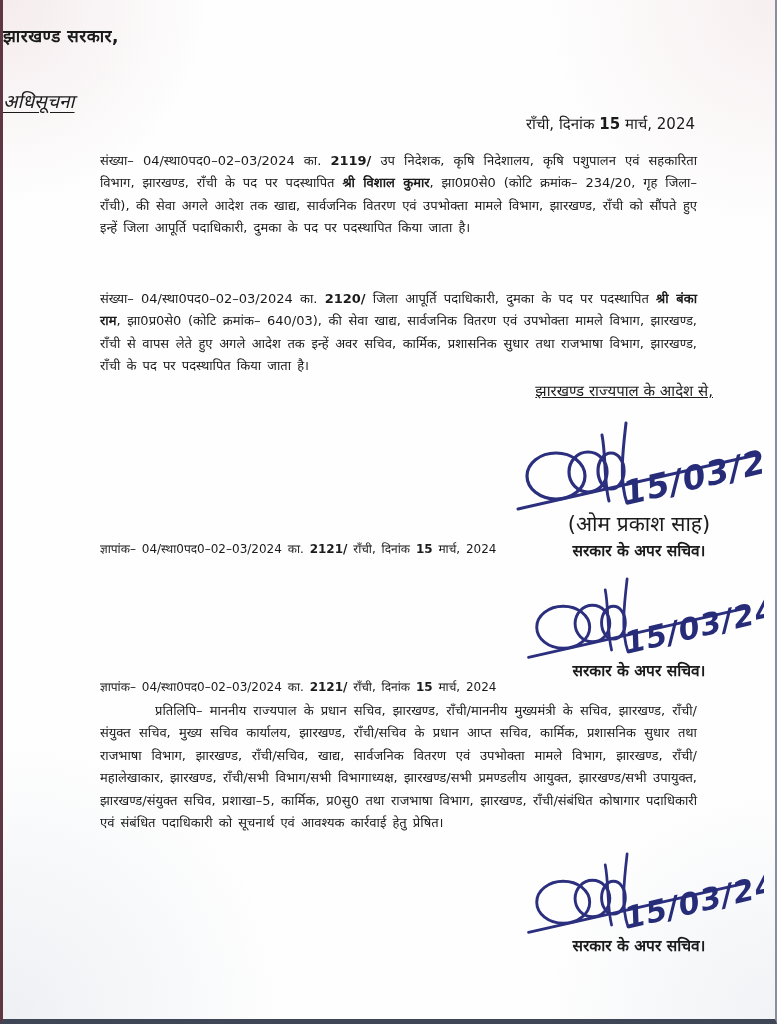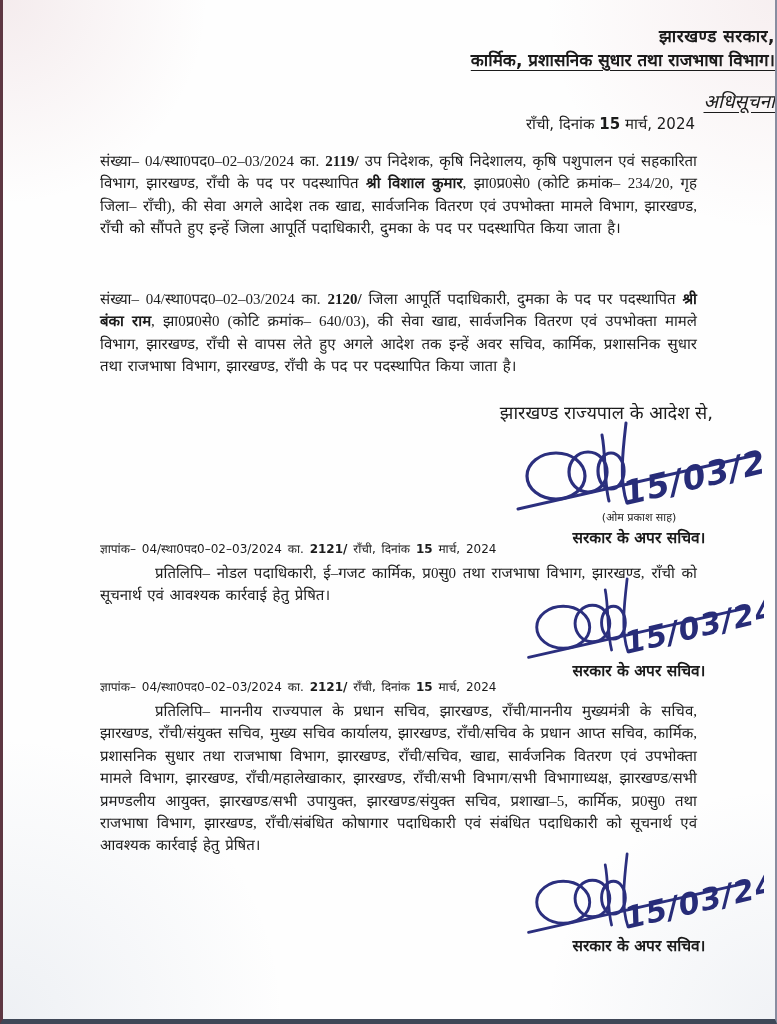--- a/index.html
+++ b/index.html
@@ -16,67 +16,63 @@
       radial-gradient(circle at 100% 0%, rgba(196,132,142,0.12), rgba(196,132,142,0) 18%),
       radial-gradient(circle at 0% 100%, rgba(120,140,172,0.12), rgba(120,140,172,0) 22%),
       radial-gradient(circle at 100% 100%, rgba(120,140,172,0.10), rgba(120,140,172,0) 18%),
       #fefefe;
     border-left: 3px solid #5e3742;
     border-right: 2px solid #888da0;
     border-bottom: 5px solid #3f4757;
     overflow: hidden;
   }
   .abs { position: absolute; }
-  .center { left: 0; right: 0; text-align: right; }
+  .center { left: 0; right: 0; text-align: left; }
   .h-govt  { top: 24px; font-size: 17px; font-weight: 700; letter-spacing: .5px; }
   .h-dept  { top: 48px; font-size: 17px; font-weight: 700; }
   .h-dept span, .h-title span { text-decoration: underline; text-underline-offset: 4px; }
   .h-title { top: 88px; font-size: 19px; font-weight: 400; font-style: italic; }
   .dateline { top: 113px; right: 80px; font-size: 15px; }
   .body-par {
     left: 97px; width: 597px;
-    font-size: 15px; line-height: 22.4px;
+    font-size: 13px; line-height: 22.4px;
     text-align: justify;
     word-spacing: 2px;
     margin: 0;
-    font-family: Liberation Serif, serif;
   }
   .p1 { top: 150px; }
   .p2 { top: 288px; }
   .indent { text-indent: 55px; }
-  .authority { top: 400px; right: 62px; font-size: 18px; }
+  .authority { top: 380px; right: 62px; font-size: 15px; text-decoration: underline; }
   .memo-line { left: 97px; font-size: 12px; word-spacing: 2px; margin: 0; }
   .m1 { top: 540px; }
   .c1 { top: 562px; }
   .m2 { top: 678px; }
   .c2 { top: 700px; }
   .sig { left: 505px; width: 262px; text-align: center; z-index: 5; }
   .sig1 { top: 421px; }
   .sig2 { top: 577px; }
   .sig3 { top: 852px; }
   .sig svg { display: block; margin: 0 auto -4px auto; }
-  .sig-name { font-size: 11px; margin-top: -2px; }
+  .sig-name { font-size: 21px; margin-top: -2px; }
   .sig-desig { font-size: 15.5px; font-weight: 700; margin-top: 2px; }
   .ink { stroke: #2b2f7e; fill: none; stroke-linecap: round; }
   .ink-date {
     fill: #272c78; font-size: 33px; font-weight: 700;
     font-family: "DejaVu Sans", sans-serif;
     font-style: italic; letter-spacing: 1px;
   }
 </style>
 </head>
 <body>
 
 <div class="page">
 
   <div class="abs center h-govt">झारखण्ड सरकार,</div>
 
-  <div class="abs center h-dept">
-    <span>कार्मिक, प्रशासनिक सुधार तथा राजभाषा विभाग।</span>
-  </div>
 
   <div class="abs center h-title">
     <span>अधिसूचना</span>
   </div>
 
   <div class="abs dateline"><span>राँची, दिनांक </span><span style="font-weight: 700;">15</span><span> मार्च, 2024</span></div>
 
   <p class="abs body-par p1"><span>संख्या– 04/स्था0पद0–02–03/2024 का. </span><span style="font-weight: 700;">2119/</span><span> उप निदेशक, कृषि निदेशालय, कृषि पशुपालन एवं सहकारिता विभाग, झारखण्ड, राँची के पद पर पदस्थापित </span><span style="font-weight: 700;">श्री विशाल कुमार</span><span>, झा0प्र0से0 (कोटि क्रमांक– 234/20, गृह जिला– राँची), की सेवा अगले आदेश तक खाद्य, सार्वजनिक वितरण एवं उपभोक्ता मामले विभाग, झारखण्ड, राँची को सौंपते हुए इन्हें जिला आपूर्ति पदाधिकारी, दुमका के पद पर पदस्थापित किया जाता है।</span></p>
 
   <p class="abs body-par p2"><span>संख्या– 04/स्था0पद0–02–03/2024 का. </span><span style="font-weight: 700;">2120/</span><span> जिला आपूर्ति पदाधिकारी, दुमका के पद पर पदस्थापित </span><span style="font-weight: 700;">श्री बंका राम</span><span>, झा0प्र0से0 (कोटि क्रमांक– 640/03), की सेवा खाद्य, सार्वजनिक वितरण एवं उपभोक्ता मामले विभाग, झारखण्ड, राँची से वापस लेते हुए अगले आदेश तक इन्हें अवर सचिव, कार्मिक, प्रशासनिक सुधार तथा राजभाषा विभाग, झारखण्ड, राँची के पद पर पदस्थापित किया जाता है।</span></p>
@@ -92,21 +88,20 @@
       <path class="ink" d="M112 2 C109 28 105 60 113 82" stroke-width="3"></path>
       <path class="ink" d="M4 88 L242 34" stroke-width="3"></path>
       <text class="ink-date" transform="translate(112 84) rotate(-13)">15/03/24</text>
     </svg>
     <div class="sig-name">(ओम प्रकाश साह)</div>
     <div class="sig-desig">सरकार के अपर सचिव।</div>
   </div>
 
   <p class="abs memo-line m1"><span>ज्ञापांक– 04/स्था0पद0–02–03/2024 का. </span><span style="font-weight: 700;">2121/</span><span> राँची, दिनांक </span><span style="font-weight: 700;">15</span><span> मार्च, 2024</span></p>
 
-  <p class="abs body-par indent c1"><span>प्रतिलिपि– नोडल पदाधिकारी, ई–गजट कार्मिक, प्र0सु0 तथा राजभाषा विभाग, झारखण्ड, राँची को सूचनार्थ एवं आवश्यक कार्रवाई हेतु प्रेषित।</span></p>
 
   <div class="abs sig sig2">
     <svg width="250" height="84" viewBox="0 0 250 92">
       <ellipse class="ink" cx="42" cy="55" rx="29" ry="23" stroke-width="3.2"></ellipse>
       <ellipse class="ink" cx="74" cy="51" rx="19" ry="20" stroke-width="3.2"></ellipse>
       <ellipse class="ink" cx="97" cy="50" rx="13" ry="18" stroke-width="3.2"></ellipse>
       <path class="ink" d="M88 14 C92 34 90 62 95 80" stroke-width="3"></path>
       <path class="ink" d="M112 2 C109 28 105 60 113 82" stroke-width="3"></path>
       <path class="ink" d="M4 88 L242 34" stroke-width="3"></path>
       <text class="ink-date" transform="translate(112 84) rotate(-13)">15/03/24</text>

